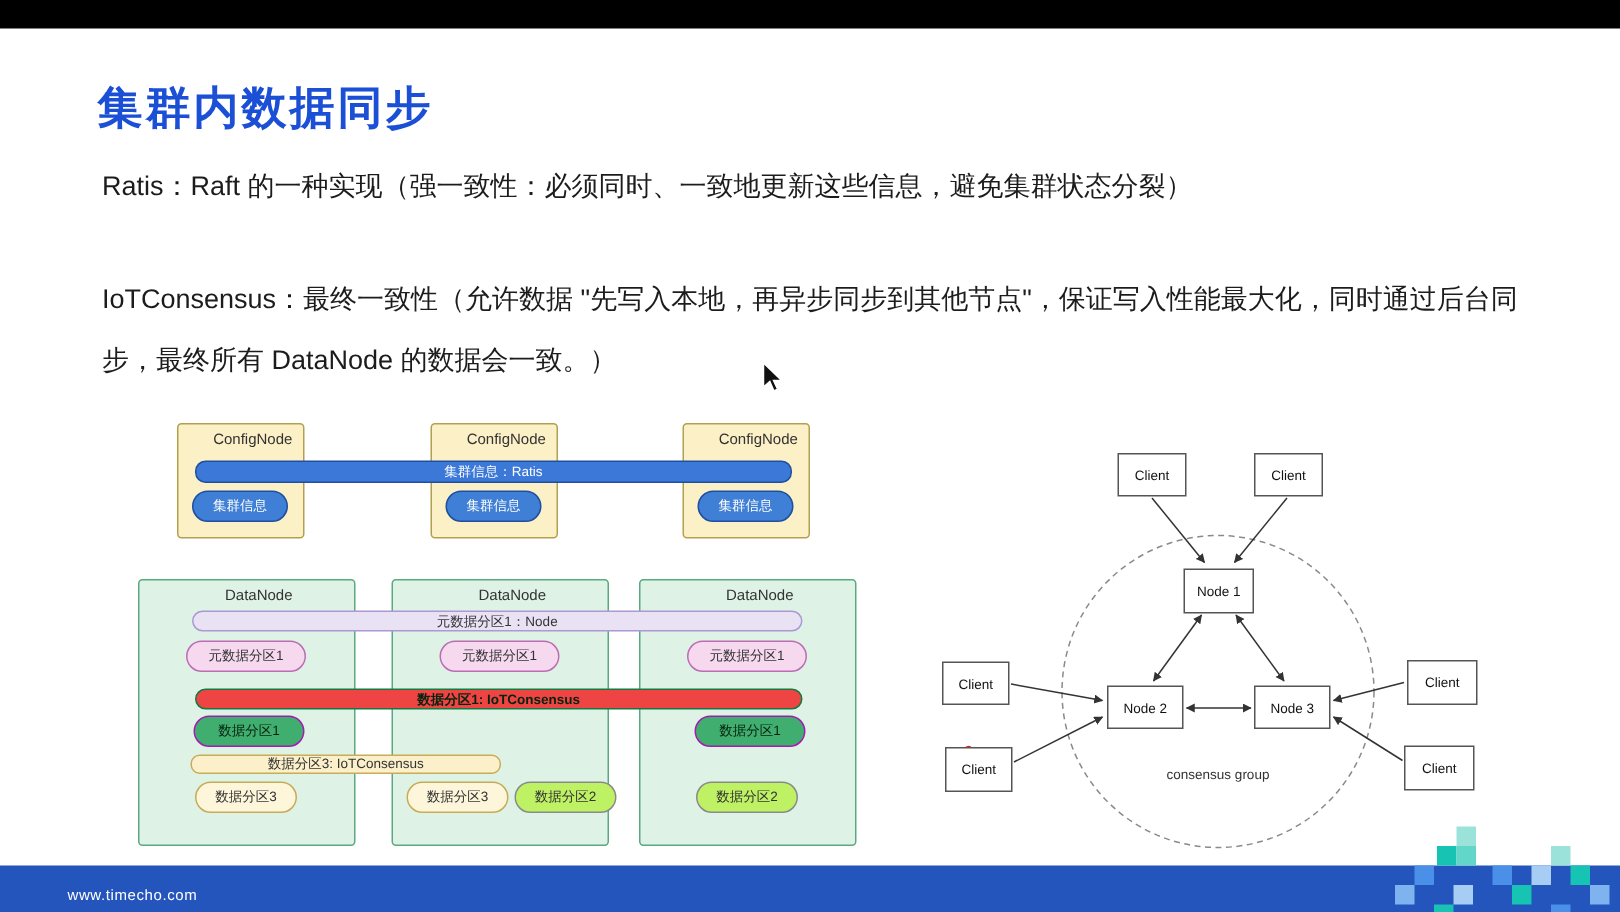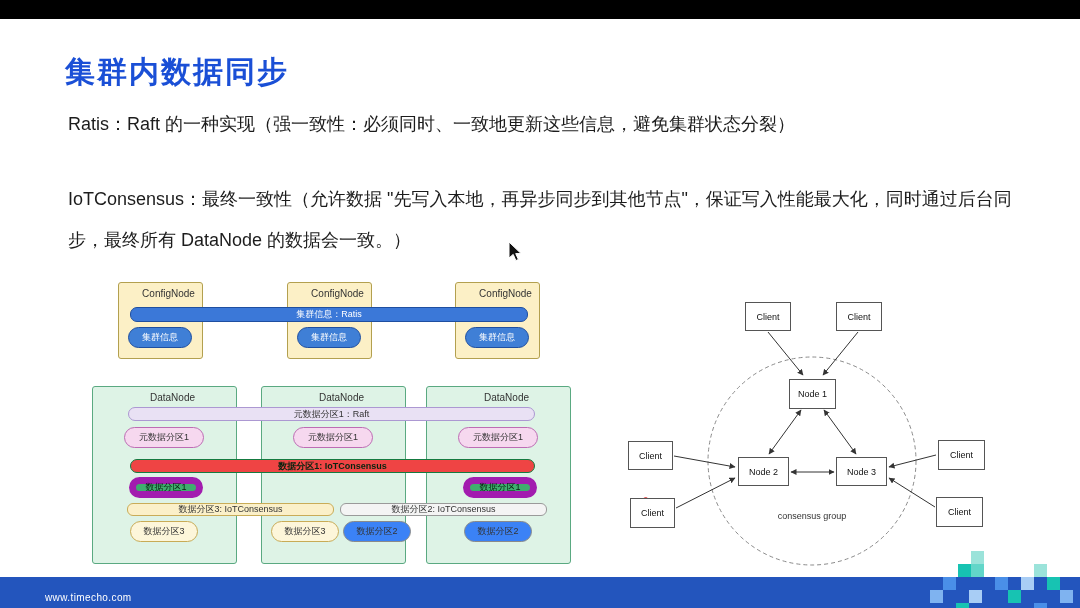--- a/index.html
+++ b/index.html
@@ -22,23 +22,23 @@
   .pill { position:absolute; height:21px; border-radius:11px; display:flex; align-items:center; justify-content:center; font-size:9px; z-index:3; }
   .pill-blue  { width:64px; top:308px; background:#3f7fd6; border:1px solid #1f4fa0; color:#fff; }
 
   
   .dn-box { position:absolute; top:367px; width:145px; height:178px; background:#def3e6; border:1px solid #5aa981; border-radius:3px; z-index:1; }
   .bar-meta  { left:128px; top:388px; width:407px; height:14px; background:#e9e1f4; border:1px solid #ac98d2; color:#333; }
   .bar-green { left:130px; top:440px; width:405px; height:14px; background:#ef4444; border:1px solid #157a40; color:#07240f; font-weight:bold; }
   .bar-yellow{ left:127px; top:484px; width:207px; height:13px; background:#fbf0c9; border:1px solid #c9ac58; color:#333; border-radius:6px; }
   .bar-white { left:340px; top:484px; width:207px; height:13px; background:#f4f4f4; border:1px solid #9a9a9a; color:#333; border-radius:6px; }
   .pill-pink  { width:80px; top:408px; background:#f6d8ef; border:1px solid #bd6cb4; color:#333; }
-  .pill-green { width:74px; top:458px; background:#3fae6e; border:7px solid #a21caf; color:#06230f; }
+  .pill-green { width:74px; top:458px; background:#3fae6e; border:1px solid #a21caf; color:#06230f; }
   .pill-yellow{ width:68px; top:502px; background:#fdf6da; border:1px solid #c8ab56; color:#333; }
-  .pill-white { width:68px; top:502px; background:#3b82f6; border:1px solid #8a8a8a; color:#333; }
+  .pill-white { width:68px; top:502px; background:#bef264; border:1px solid #8a8a8a; color:#333; }
 
   
   .consensus { position:absolute; left:600px; top:260px; width:430px; height:300px; }
   .consensus svg.wires { position:absolute; left:0; top:0; }
   .rd-box { position:absolute; background:#fff; border:1px solid #555; display:flex; align-items:center; justify-content:center; font-size:9px; color:#111; z-index:2; }
   .group-label { position:absolute; left:150px; top:232px; width:124px; text-align:center; font-size:9px; color:#333; z-index:2; }
 
   
   .webcam { position:absolute; left:905px; top:7px; width:175px; height:103px; background:linear-gradient(#e3e4e0,#cfd0cb); overflow:hidden; z-index:6; }
   .wc-window { position:absolute; left:6px; top:4px; width:50px; height:58px; background:#f5f7f5; border:3px solid #2e2e2e; }
@@ -86,31 +86,30 @@
     <div class="dn-box" style="left:92px">
       <div class="node-label">DataNode</div>
     </div>
     <div class="dn-box" style="left:261px">
       <div class="node-label">DataNode</div>
     </div>
     <div class="dn-box" style="left:426px">
       <div class="node-label">DataNode</div>
     </div>
 
-    <div class="hbar bar-meta">元数据分区1：Raft</div>
+    <div class="hbar bar-meta">元数据分区1：Node</div>
     <div class="pill pill-pink" style="left:124px">元数据分区1</div>
     <div class="pill pill-pink" style="left:293px">元数据分区1</div>
     <div class="pill pill-pink" style="left:458px">元数据分区1</div>
 
     <div class="hbar bar-green">数据分区1: IoTConsensus</div>
     <div class="pill pill-green" style="left:129px">数据分区1</div>
     <div class="pill pill-green" style="left:463px">数据分区1</div>
 
     <div class="hbar bar-yellow">数据分区3: IoTConsensus</div>
-    <div class="hbar bar-white">数据分区2: IoTConsensus</div>
     <div class="pill pill-yellow" style="left:130px">数据分区3</div>
     <div class="pill pill-yellow" style="left:271px">数据分区3</div>
     <div class="pill pill-white" style="left:343px">数据分区2</div>
     <div class="pill pill-white" style="left:464px">数据分区2</div>
 
     <div class="consensus">
       <svg class="wires" width="430" height="300" viewBox="0 0 430 300">
         <defs>
           <marker id="ah" markerWidth="8" markerHeight="8" refX="5.5" refY="3" orient="auto-start-reverse">
             <path d="M0,0 L6,3 L0,6 z" fill="#333"></path>

